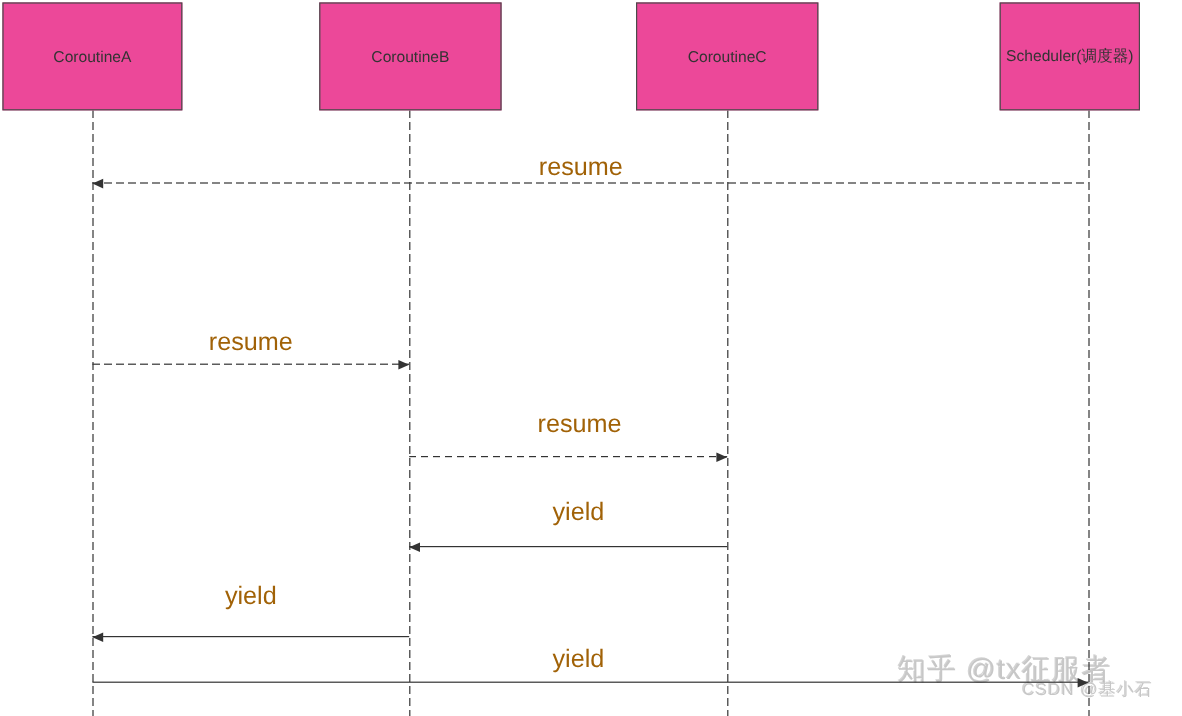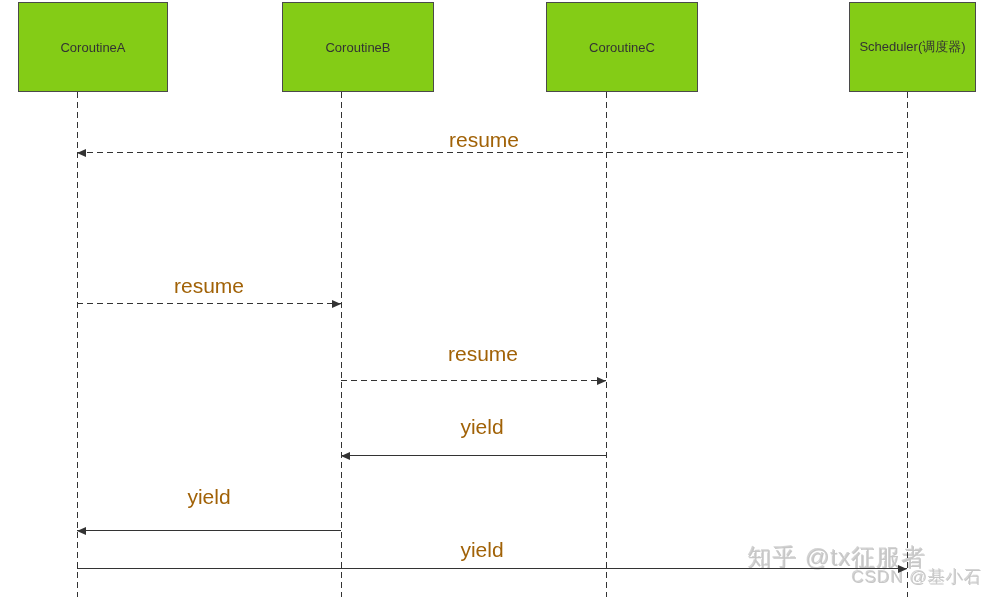--- a/index.html
+++ b/index.html
@@ -9,26 +9,25 @@
   .stage {
     position:relative;
     width:985px; height:597px;
     background:#ffffff;
     overflow:hidden;
   }
 
   .actor-box {
     position:absolute;
     border:1px solid #4a4a4a;
-    background:#84cc16;
+    background:#ec4899;
     display:flex; align-items:center; justify-content:center;
     font-size:13px; color:#333333;
     z-index:2;
     white-space:nowrap;
-    margin-left:16px;
   }
 
   .lifeline {
     position:absolute;
     width:1px;
     background-image:repeating-linear-gradient(180deg,#333333 0 6px,transparent 6px 10px);
     z-index:1;
   }
 
   .msg-line { position:absolute; height:1px; z-index:3; }
@@ -61,35 +60,35 @@
     white-space:nowrap;
     z-index:0;
     letter-spacing:1px;
   }
 </style>
 </head>
 <body>
 
 <div class="stage" id="stage">
     <div class="watermark" style="left: 748px; top: 542px; font-size: 24px;">知乎 @tx征服者</div>
-    <div class="watermark" style="left: 852px; top: 566px; font-size: 17px;">CSDN @基小石</div>
+    <div class="watermark" style="left: 852px; top: 566px; font-size: 14px;">CSDN @基小石</div>
     <div class="lifeline" style="left: 77px; top: 92px; height: 505px;"></div>
     <div class="actor-box" style="left: 2px; top: 2px; width: 150px; height: 90px;">
       <div>CoroutineA</div>
     </div>
     <div class="lifeline" style="left: 341px; top: 92px; height: 505px;"></div>
     <div class="actor-box" style="left: 266px; top: 2px; width: 152px; height: 90px;">
       <div>CoroutineB</div>
     </div>
     <div class="lifeline" style="left: 606px; top: 92px; height: 505px;"></div>
     <div class="actor-box" style="left: 530px; top: 2px; width: 152px; height: 90px; text-align: right;">
       <div>CoroutineC</div>
     </div>
     <div class="lifeline" style="left: 907px; top: 92px; height: 505px;"></div>
-    <div class="actor-box" style="left: 833px; top: 2px; width: 127px; height: 90px;">
+    <div class="actor-box" style="left: 833px; top: 2px; width: 117px; height: 90px;">
       <div>Scheduler(调度器)</div>
     </div>
     <div class="msg-line dashed" style="left: 77px; top: 152px; width: 830px;"></div>
     <div class="arrowhead left" style="top: 148.5px; left: 77px;"></div>
     <div class="msg-label" style="left: 484px; top: 129px;">resume</div>
     <div class="msg-line dashed" style="left: 77px; top: 303px; width: 264px;"></div>
     <div class="arrowhead right" style="top: 299.5px; left: 332px;"></div>
     <div class="msg-label" style="left: 209px; top: 275px;">resume</div>
     <div class="msg-line dashed" style="left: 341px; top: 380px; width: 265px;"></div>
     <div class="arrowhead right" style="top: 376.5px; left: 597px;"></div>

